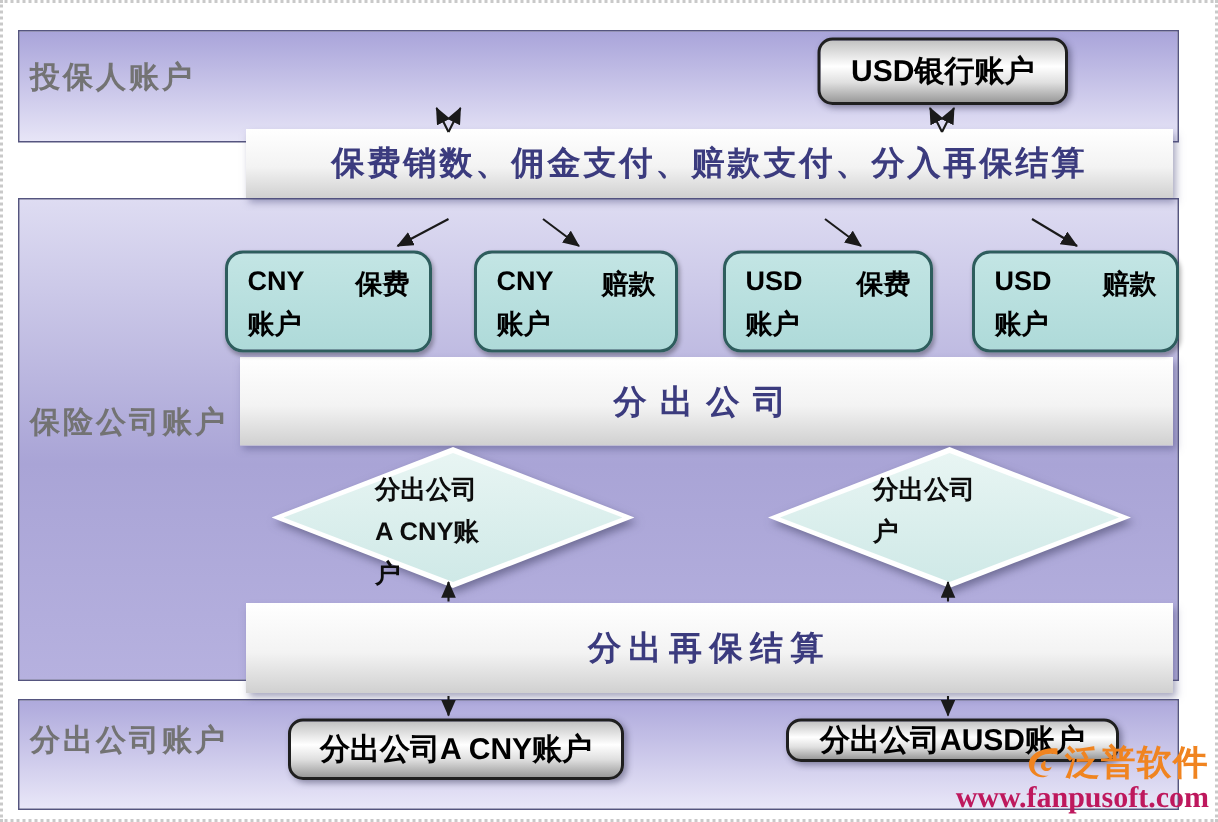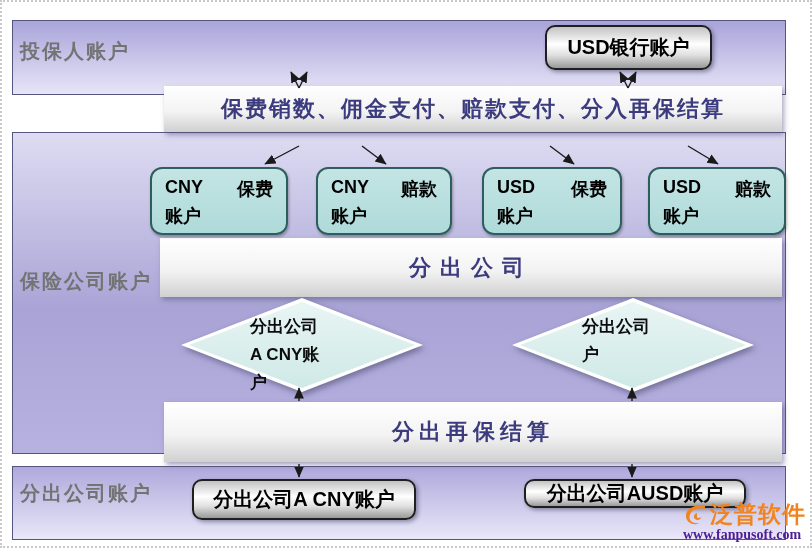--- a/index.html
+++ b/index.html
@@ -64,21 +64,21 @@
   .diamond-b{left:510px;top:296px;}
   .diamond-text{position:absolute;width:128px;font-size:17px;font-weight:bold;line-height:28px;color:#0c0c0c;z-index:9;}
   .dtext-a{left:248px;top:311px;}
   .dtext-b{left:580px;top:311px;}
   
   .arrows{position:absolute;left:0;top:0;z-index:12;pointer-events:none;}
   
   .wm{position:absolute;right:4px;bottom:4px;text-align:left;z-index:20;line-height:1;}
   .wm-row{display:flex;align-items:center;justify-content:flex-end;gap:1px;}
   .wm-brand{font-size:23px;font-weight:bold;color:#f08420;letter-spacing:1px;}
-  .wm-url{font-size:14px;font-weight:bold;color:#4c1d95;font-family:"Liberation Serif","DejaVu Serif",serif;margin-top:1px;}
+  .wm-url{font-size:20px;font-weight:bold;color:#be185d;font-family:"Liberation Serif","DejaVu Serif",serif;margin-top:1px;}
 </style>
 </head>
 <body>
 
 <div class="canvas">
 
   <div class="band band-top"></div>
   <div class="band band-mid"></div>
   <div class="band band-bot"></div>
 

